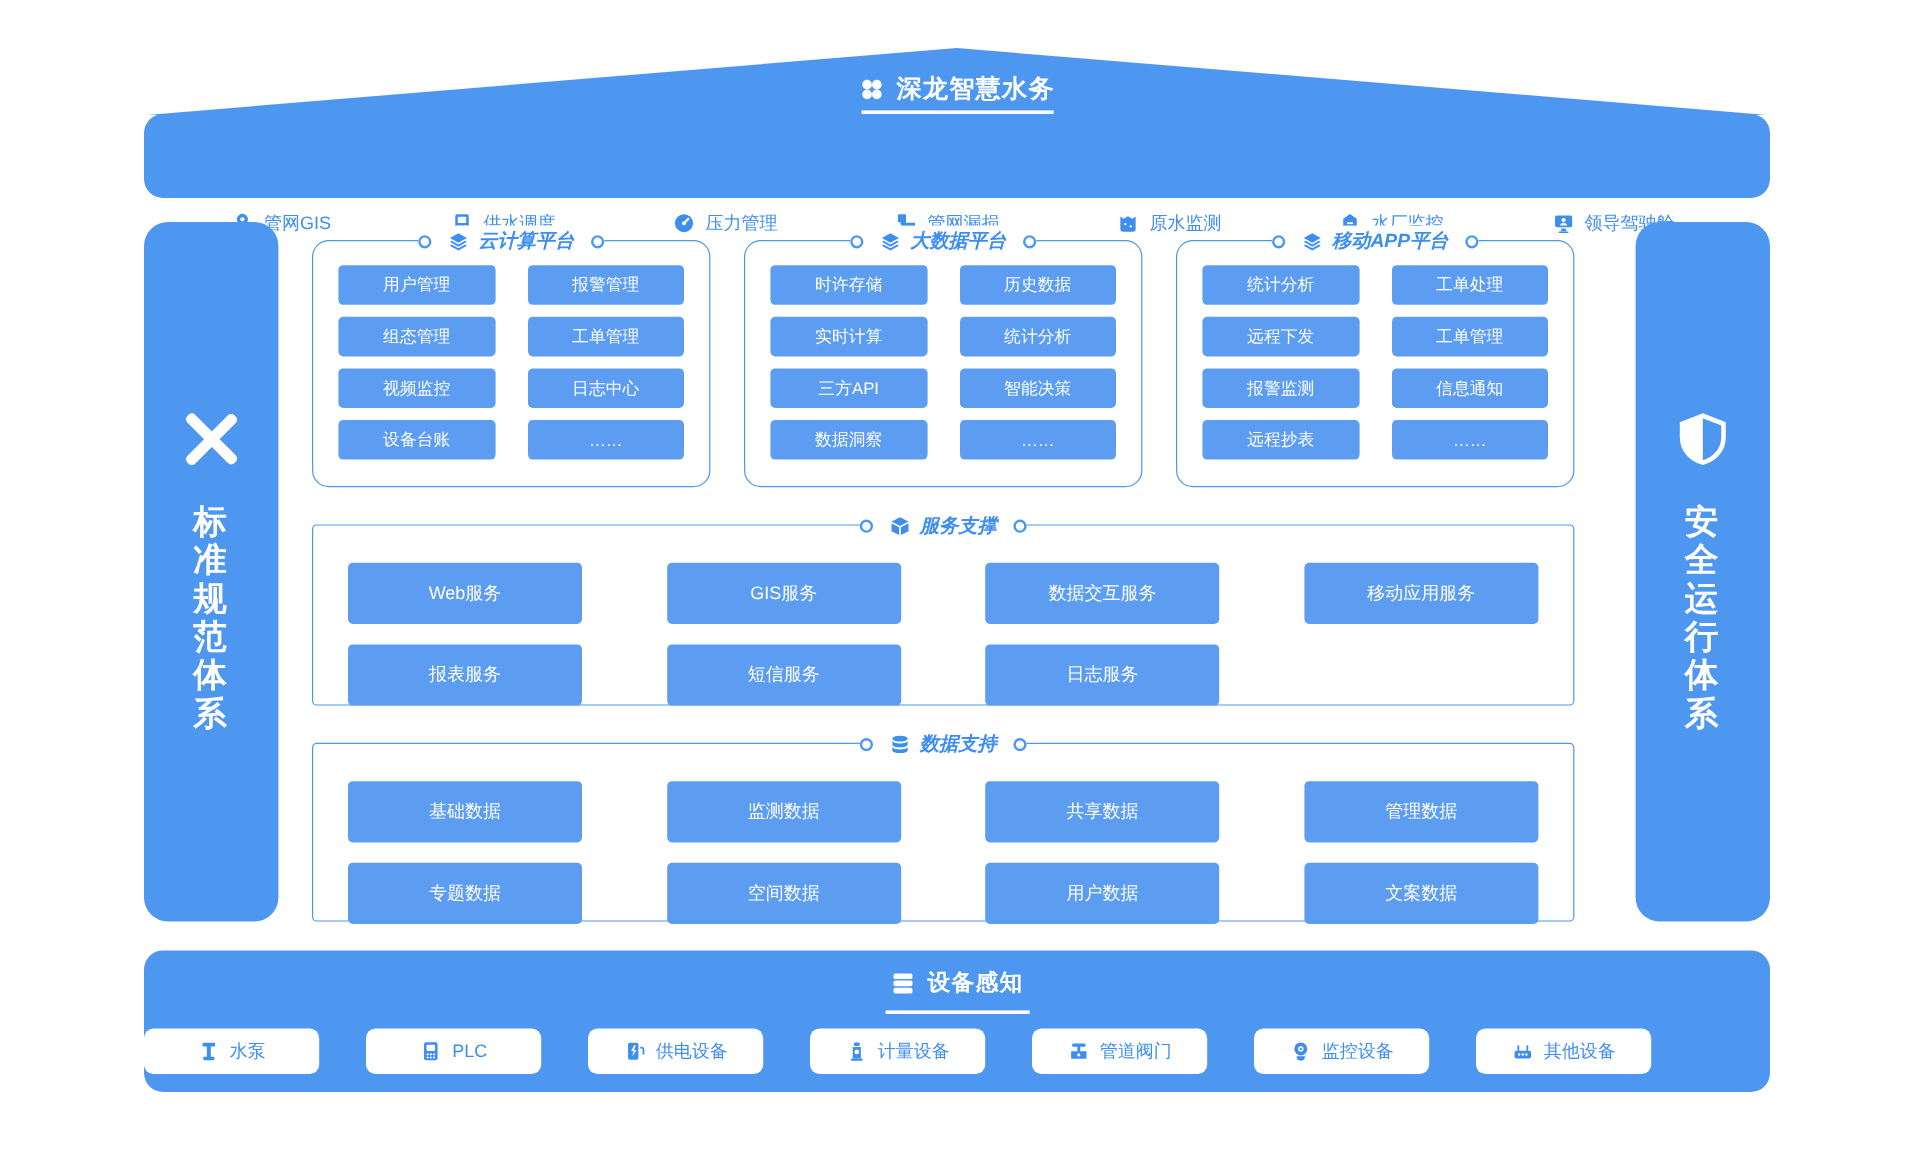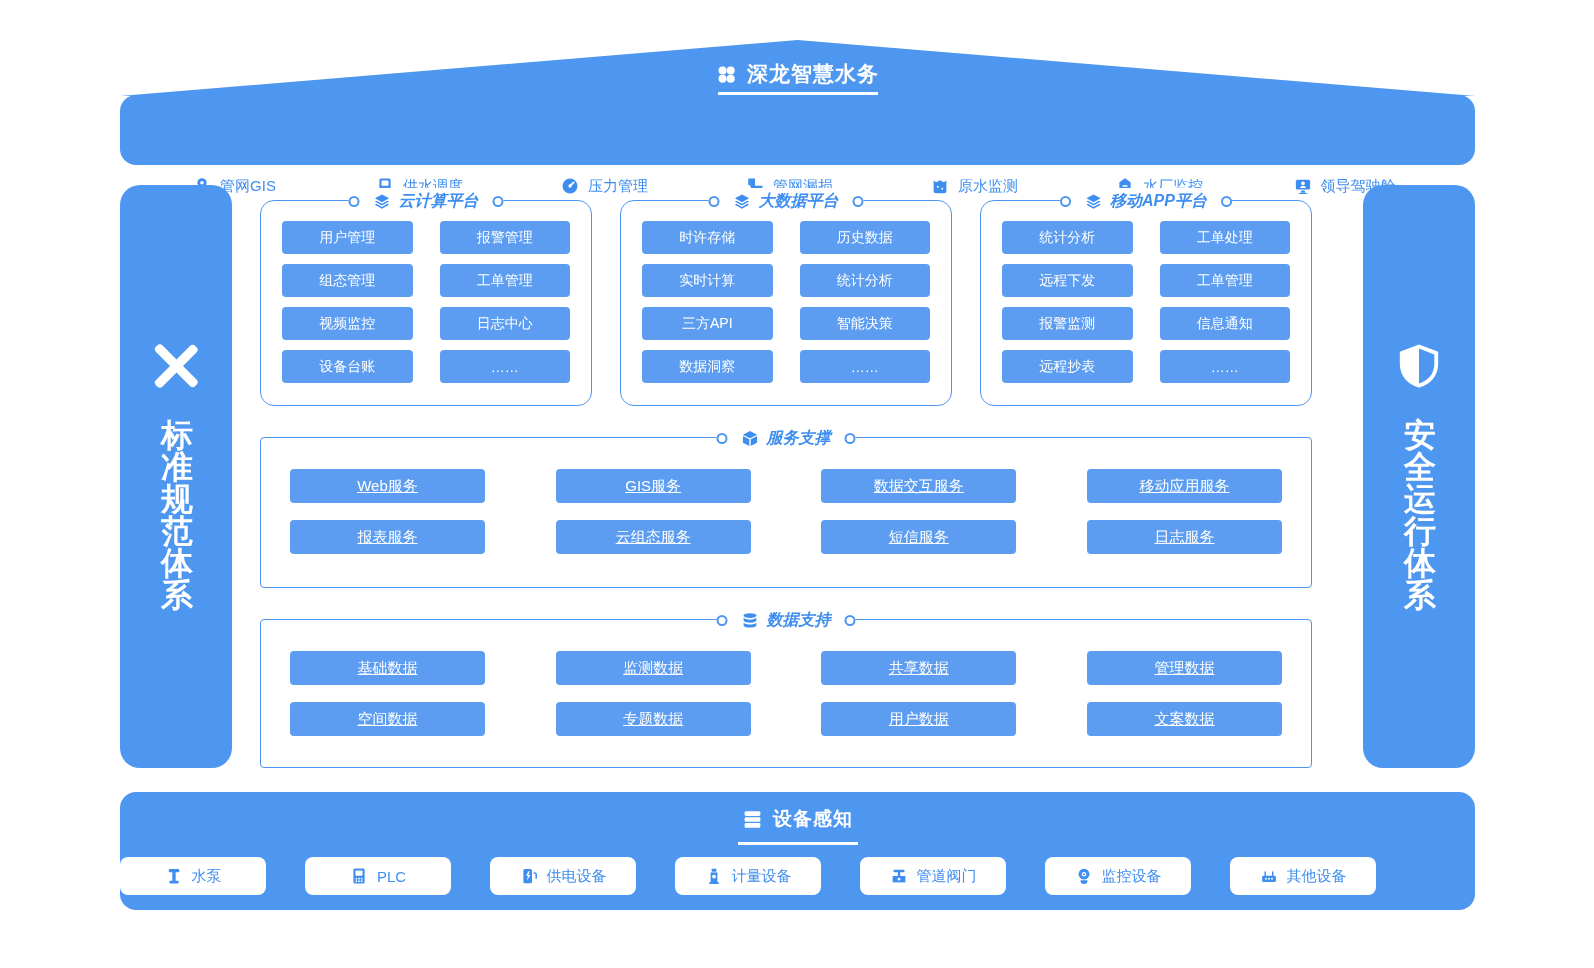--- a/index.html
+++ b/index.html
@@ -18,21 +18,21 @@
   .app-row{position:absolute;top:72px;left:0;right:16px;display:flex;justify-content:center;gap:39px;}
   .wbtn{width:146px;height:38px;background:#fff;border-radius:8px;color:var(--btext);
         display:flex;align-items:center;justify-content:center;gap:9px;font-size:15px;cursor:pointer;}
 
   
   .sidebar{position:absolute;top:185px;width:112px;height:583px;background:var(--band);
            border-radius:20px;display:flex;flex-direction:column;align-items:center;color:#fff;}
   .sidebar.left{left:120px;}
   .sidebar.right{left:1363px;}
   .side-icon{width:46px;height:46px;margin-top:158px;color:#fff;}
-  .vtext{margin-top:30px;width:30px;font-size:32px;line-height:32px;font-weight:700;
+  .vtext{margin-top:30px;width:30px;font-size:28px;line-height:32px;font-weight:700;
          word-break:break-all;color:#fff;}
 
   
   .pbox{position:relative;width:332px;height:206px;border:1.5px solid var(--bord);
         border-radius:14px;box-sizing:border-box;background:#fff;}
   .platforms{position:absolute;left:260px;top:200px;width:1052px;display:flex;gap:28px;}
   .sec-head{position:absolute;top:-13px;left:50%;transform:translateX(-50%);height:26px;
             display:flex;align-items:center;background:#fff;z-index:2;}
   .dot{width:7px;height:7px;border:2px solid var(--bord);border-radius:50%;background:#fff;flex:none;}
   .sec-title{display:flex;align-items:center;gap:8px;margin:0 14px;font-size:16px;
@@ -40,22 +40,22 @@
   .pgrid{display:grid;grid-template-columns:1fr 1fr;column-gap:27px;row-gap:10px;padding:20px 21px 13px;}
   .chip{height:33px;background:var(--chip);border-radius:4px;color:#fff;font-size:14px;
         display:flex;align-items:center;justify-content:center;cursor:pointer;}
 
   .wide-box{position:absolute;left:260px;width:1052px;border:1.5px solid var(--bord);
             border-radius:4px;box-sizing:border-box;background:#fff;}
   .svc-box{top:437px;height:151px;}
   .dat-box{top:619px;height:149px;}
   .wgrid{display:grid;grid-template-columns:repeat(4,195px);justify-content:space-between;
          row-gap:17px;padding:31px 29px 0;}
-  .wchip{height:34px;background:var(--chip);border-radius:4px;color:#fff;font-size:15px;
-         display:flex;align-items:center;justify-content:center;cursor:pointer;text-decoration:underline;}
+  .wchip{height:51px;background:var(--chip);border-radius:4px;color:#fff;font-size:15px;
+         display:flex;align-items:center;justify-content:center;cursor:pointer;}
 
   
   .bottom-band{position:absolute;left:120px;top:792px;width:1355px;height:118px;
                background:var(--band);border-radius:16px;}
   .dev-title{position:absolute;top:14px;left:0;right:0;display:flex;justify-content:center;
              align-items:center;gap:10px;color:#fff;font-size:19px;font-weight:700;letter-spacing:1px;}
   .dev-underline{position:absolute;top:50px;left:50%;transform:translateX(-50%);
              width:120px;height:3px;background:#fff;}
   .dev-row{position:absolute;top:65px;left:0;right:0;display:flex;justify-content:flex-start;gap:39px;}
 
@@ -284,21 +284,20 @@
         <span>服务支撑</span>
       </span>
       <span class="dot"></span>
     </div>
     <div class="wgrid">
       <div class="wchip">Web服务</div>
       <div class="wchip">GIS服务</div>
       <div class="wchip">数据交互服务</div>
       <div class="wchip">移动应用服务</div>
       <div class="wchip">报表服务</div>
-      <div class="wchip">云组态服务</div>
       <div class="wchip">短信服务</div>
       <div class="wchip">日志服务</div>
     </div>
   </div>
 
   <div class="wide-box dat-box">
     <div class="sec-head">
       <span class="dot"></span>
       <span class="sec-title">
         <span class="ic17" data-icon="database">
@@ -310,22 +309,22 @@
           </span>
         <span>数据支持</span>
       </span>
       <span class="dot"></span>
     </div>
     <div class="wgrid">
       <div class="wchip">基础数据</div>
       <div class="wchip">监测数据</div>
       <div class="wchip">共享数据</div>
       <div class="wchip">管理数据</div>
+      <div class="wchip">专题数据</div>
       <div class="wchip">空间数据</div>
-      <div class="wchip">专题数据</div>
       <div class="wchip">用户数据</div>
       <div class="wchip">文案数据</div>
     </div>
   </div>
 
   <div class="bottom-band">
     <div class="dev-title">
       <span class="ic20" data-icon="server-stack">
           <svg viewBox="0 0 24 24" fill="currentColor" xmlns="http://www.w3.org/2000/svg">
             <rect x="3" y="2.5" width="18" height="5.4" rx="1.6"></rect>

